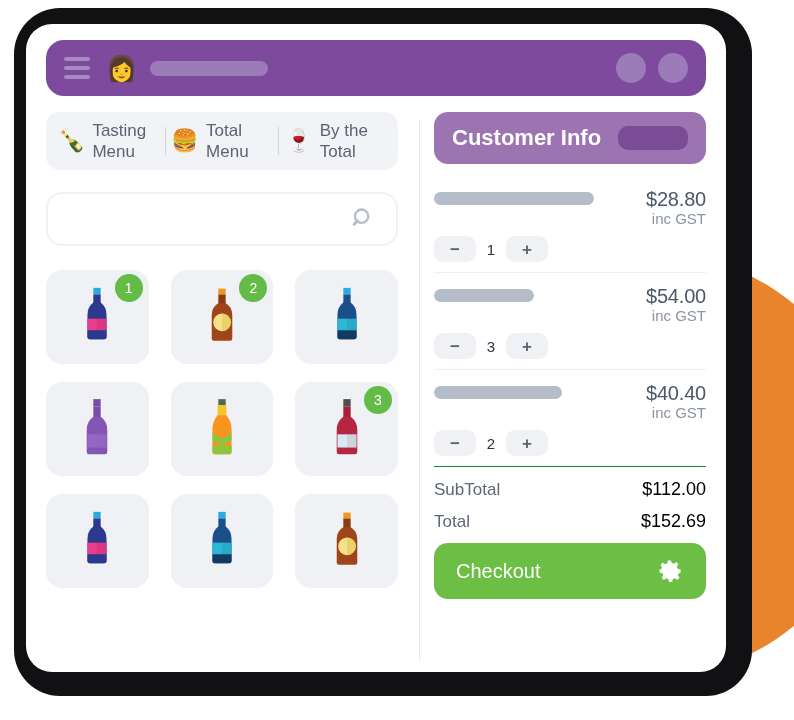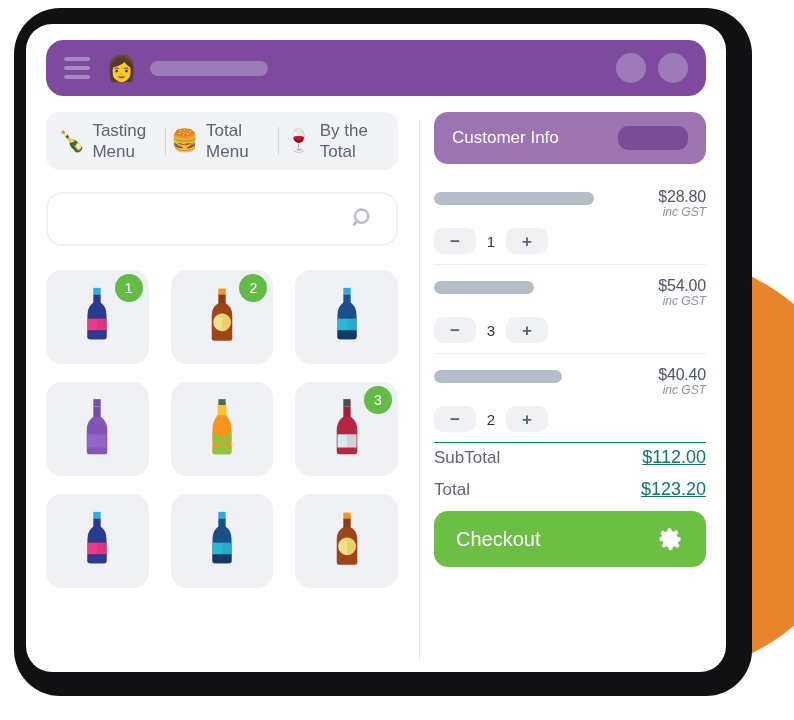--- a/index.html
+++ b/index.html
@@ -147,55 +147,55 @@
     width: 272px; height: 546px;
   }
   .customer-bar {
     height: 52px;
     background: #9C74B2;
     border-radius: 14px;
     display: flex; align-items: center;
     padding: 0 18px;
     cursor: pointer;
   }
-  .customer-bar .ci-label { color: #fff; font-size: 17px; }
+  .customer-bar .ci-label { color: #fff; font-size: 22px; font-weight: bold; }
   .customer-bar .ci-pill {
     margin-left: auto;
     width: 70px; height: 24px;
     border-radius: 10px;
     background: #7B4C96;
   }
 
   .cart-list { margin-top: 12px; }
   .cart-row { padding: 12px 0 10px; border-bottom: 1px solid #EDEFF3; }
   .cart-row:last-child { border-bottom: 1px solid #15803d; }
   .cart-top { display: flex; align-items: flex-start; }
   .name-bar { height: 13px; border-radius: 7px; background: #B4BDC8; margin-top: 4px; }
   .price-block { margin-left: auto; text-align: right; }
-  .price { font-size: 16px; color: #4E5767; letter-spacing: -0.2px; }
-  .inc-gst { font-size: 12px; color: #8A93A1; margin-top: -1px; font-style: italic; }
+  .price { font-size: 20px; color: #4E5767; letter-spacing: -0.2px; }
+  .inc-gst { font-size: 15px; color: #8A93A1; margin-top: -1px; }
   .stepper { display: flex; align-items: center; gap: 9px; margin-top: 9px; }
   .step-btn {
     width: 42px; height: 26px;
     border-radius: 9px;
     background: #EFF1F5;
     border: none;
     display: flex; align-items: center; justify-content: center;
     cursor: pointer;
   }
   .step-btn .glyph { font-size: 17px; color: #5A6472; line-height: 1; font-weight: bold; }
   .qty-val { font-size: 15px; color: #2D3240; min-width: 12px; text-align: center; }
 
-  .totals { margin-top: 4px; }
+  .totals { margin-top: 12px; }
   .total-row {
     display: flex; align-items: baseline;
     margin-bottom: 11px;
   }
   .total-label { font-size: 17px; color: #5E6775; }
-  .total-value { margin-left: auto; font-size: 18px; color: #0f766e; text-decoration: underline; }
+  .total-value { margin-left: auto; font-size: 18px; color: #000000; }
 
   .checkout-btn {
     margin-top: 10px;
     height: 56px;
     background: #73C040;
     background: #6CBE45;
     border-radius: 14px;
     display: flex; align-items: center;
     padding: 16px 22px;
     border: none;
@@ -424,21 +424,21 @@
           </div>
         </div>
 
       <div class="totals" id="totals">
           <div class="total-row">
             <span class="total-label">SubTotal</span>
                  <span class="total-value">$112.00</span>
           </div>
           <div class="total-row">
             <span class="total-label">Total</span>
-                 <span class="total-value">$123.20</span>
+                 <span class="total-value">$152.69</span>
           </div>
         </div>
 
       <button class="checkout-btn">
         <span class="checkout-label">Checkout</span>
         <svg class="gear-icon" viewBox="0 0 24 24">
           <path fill="#ffffff" d="M12 8.2a3.8 3.8 0 100 7.6 3.8 3.8 0 000-7.6zm0 5.9a2.1 2.1 0 110-4.2 2.1 2.1 0 010 4.2z"></path>
           <path fill="#ffffff" d="M21 13.4v-2.8l-2.4-.4a6.9 6.9 0 00-.8-1.9l1.4-2-2-2-2 1.4a6.9 6.9 0 00-1.9-.8L12.9 3h-2.8l-.4 2.4a6.9 6.9 0 00-1.9.8l-2-1.4-2 2 1.4 2a6.9 6.9 0 00-.8 1.9L3 10.6v2.8l2.4.4c.2.7.5 1.3.8 1.9l-1.4 2 2 2 2-1.4c.6.3 1.2.6 1.9.8l.4 2.4h2.8l.4-2.4c.7-.2 1.3-.5 1.9-.8l2 1.4 2-2-1.4-2c.3-.6.6-1.2.8-1.9l2.4-.4z"></path>
         </svg>
       </button>

